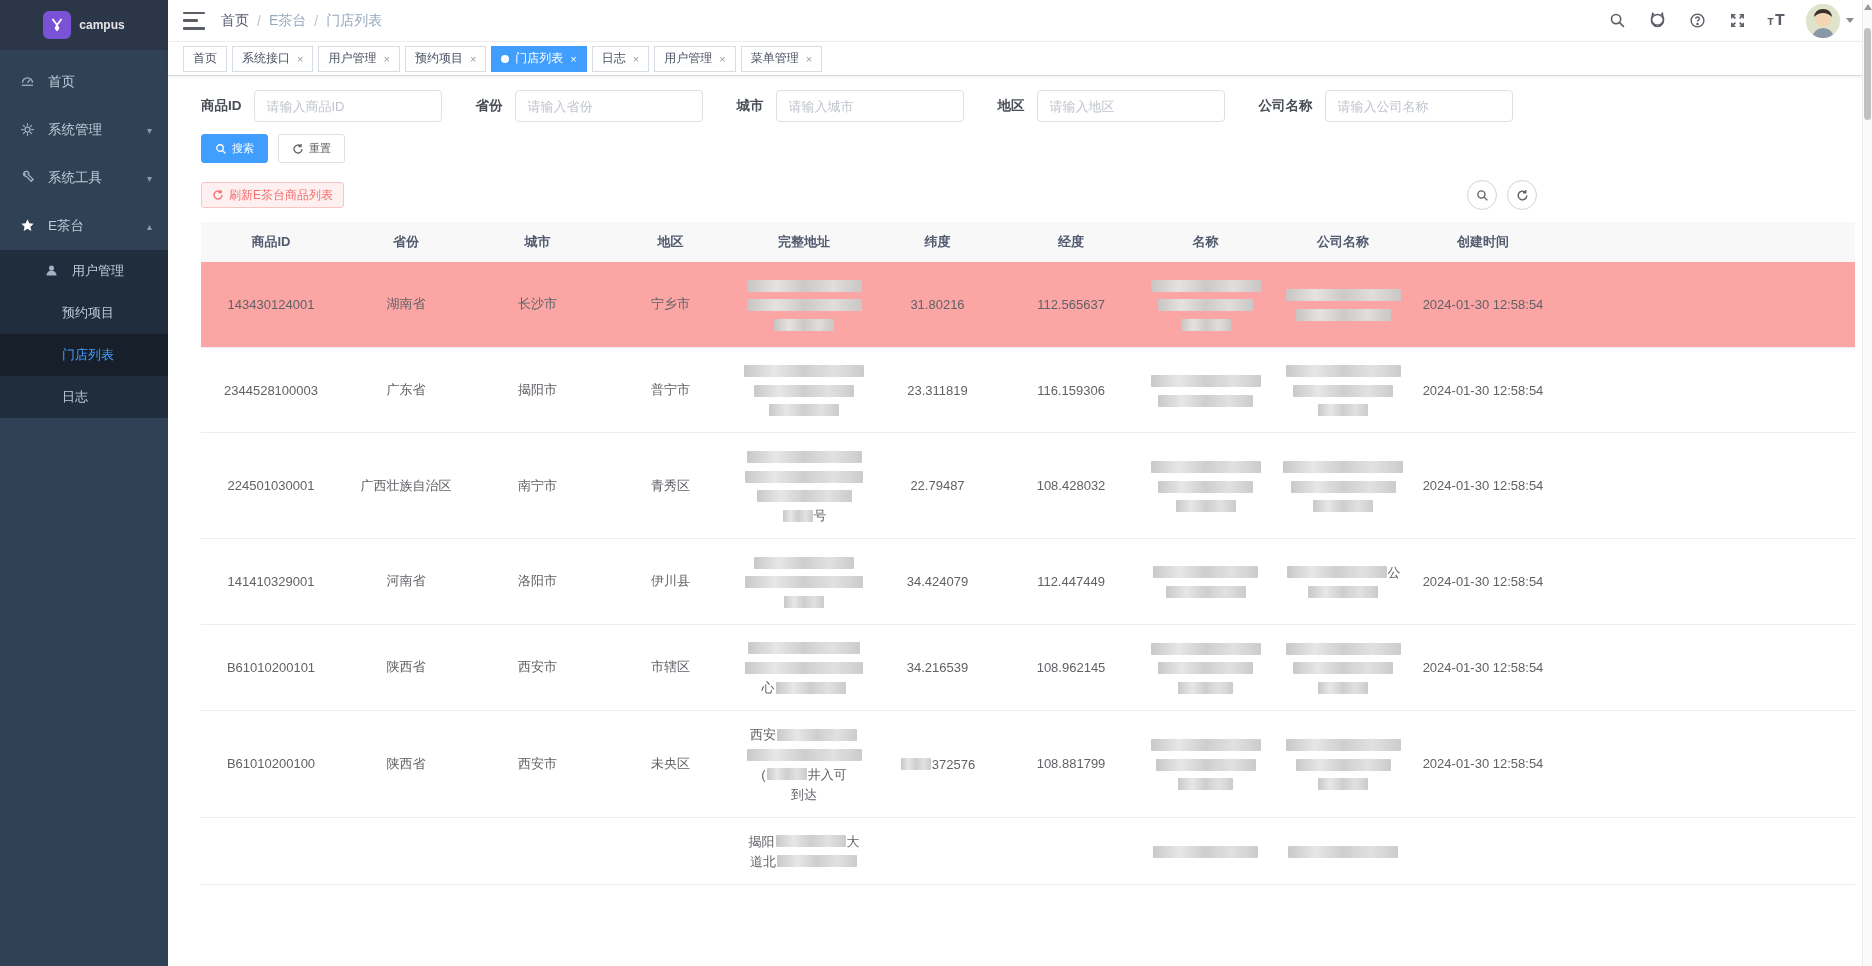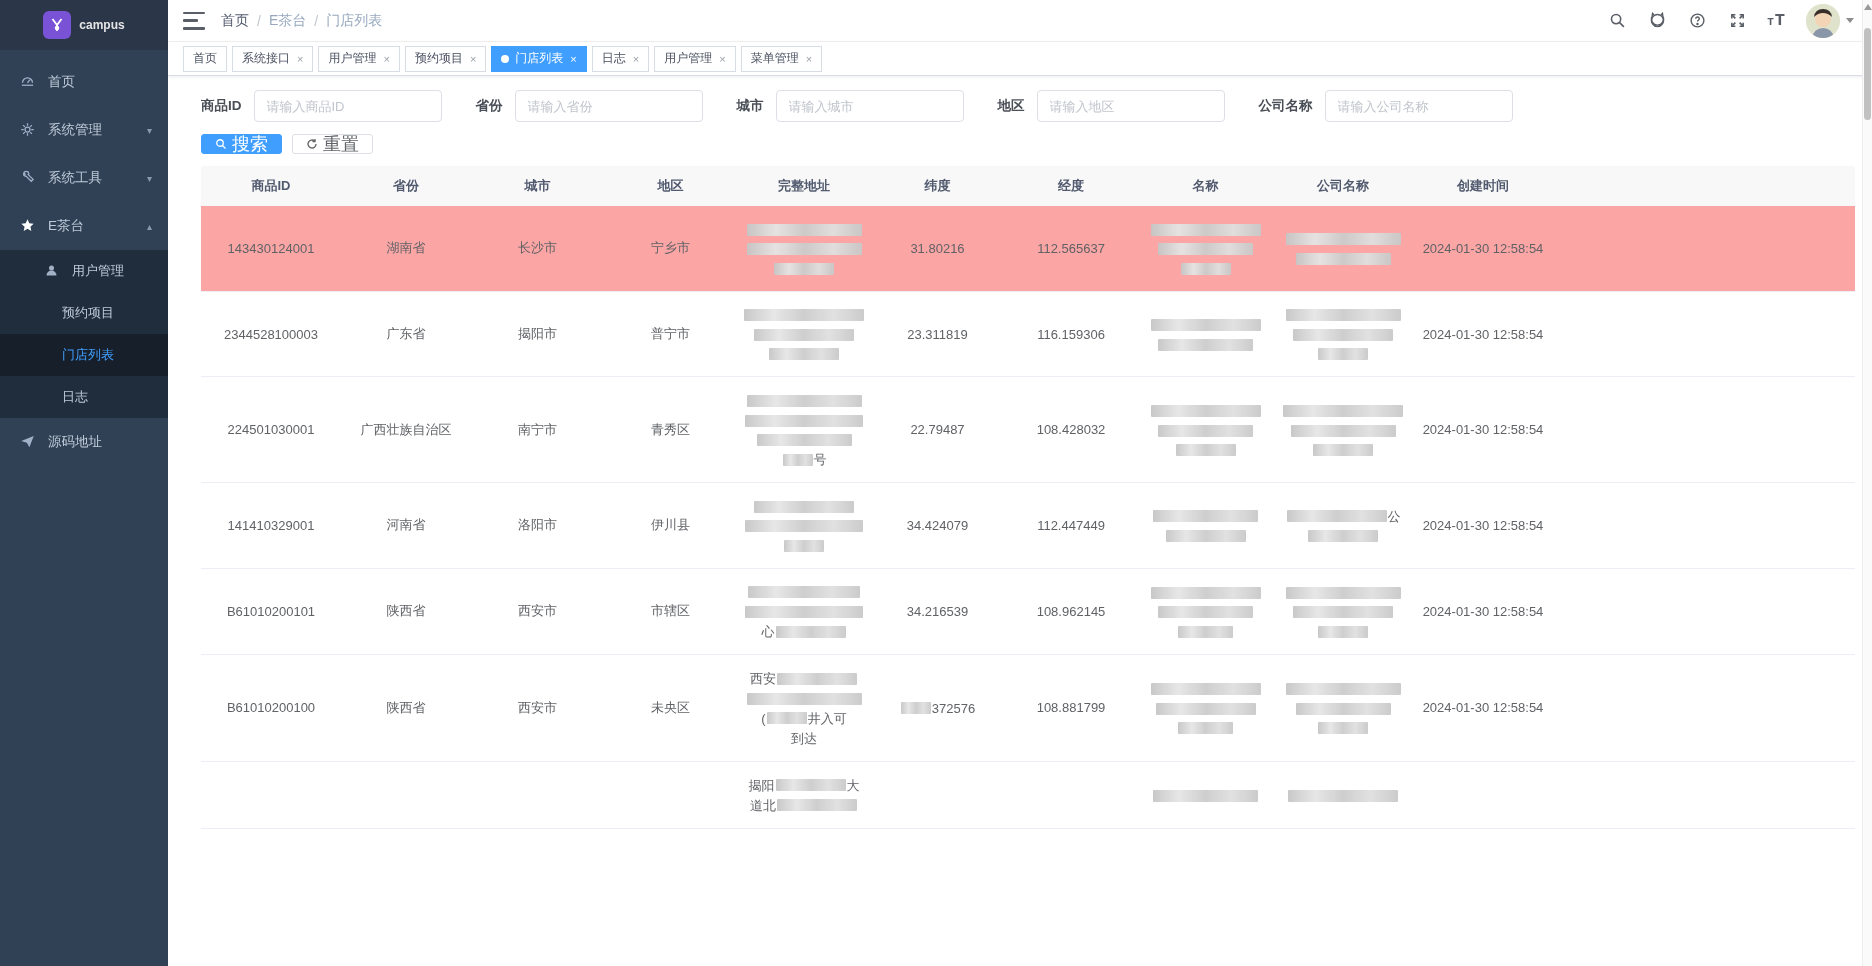--- a/index.html
+++ b/index.html
@@ -56,21 +56,21 @@
 
   
   .content { flex:1; padding:14px 17px 0 33px; overflow:hidden; }
   .search-form { display:flex; align-items:center; flex-wrap:nowrap; }
   .form-item { display:flex; align-items:center; margin-right:34px; }
   .form-item label { font-size:13.5px; font-weight:bold; color:#4a4f57; margin-right:12px; white-space:nowrap; }
   .form-item input { width:188px; height:32px; border:1px solid #dcdfe6; border-radius:4px; padding:0 12px; font-size:13px; color:#606266; outline:none; font-family:inherit; }
   .form-item input::placeholder { color:#c0c4cc; }
 
   .btn-row { margin-top:12px; display:flex; gap:10px; }
-  .btn { display:inline-flex; align-items:center; gap:5px; height:20px; padding:0 13px; border-radius:3px; font-size:18px; cursor:pointer; border:1px solid #dcdfe6; background:#fff; color:#606266; }
+  .btn { display:inline-flex; align-items:center; gap:5px; height:29px; padding:0 13px; border-radius:3px; font-size:11px; cursor:pointer; border:1px solid #dcdfe6; background:#fff; color:#606266; }
   .btn svg { width:12px; height:12px; }
   .btn.primary { background:#409eff; border-color:#409eff; color:#fff; }
 
   .toolbar-row { margin-top:17px; display:flex; align-items:center; }
   .btn.danger-plain { height:26px; padding:0 10px; font-size:12px; color:#f56c6c; background:#fef0f0; border-color:#fbc4c4; }
   .toolbar-right { margin-left:auto; margin-right:318px; display:flex; gap:10px; }
   .circle-btn { width:30px; height:30px; border-radius:50%; border:1px solid #d3d4d6; background:#fff; color:#606266; display:flex; align-items:center; justify-content:center; cursor:pointer; }
   .circle-btn svg { width:13px; height:13px; }
 
   
@@ -160,28 +160,20 @@
         <div class="menu-item leaf">
           <span class="mi-label">预约项目</span>
         </div>
         <div class="menu-item leaf active">
           <span class="mi-label">门店列表</span>
         </div>
         <div class="menu-item leaf">
           <span class="mi-label">日志</span>
         </div>
       </div>
-      <div class="menu-item">
-        <span class="mi-icon">
-          <svg viewBox="0 0 24 24" fill="currentColor">
-              <path d="M2 11 L22 3 L15 21 L11 14 Z"></path>
-            </svg>
-        </span>
-        <span class="mi-label">源码地址</span>
-      </div>
     </nav>
   </aside>
 
   <div class="main">
 
     <div class="navbar">
       <div class="hamburger">
           <i></i>
           <i></i>
           <i></i>
@@ -305,20 +297,43 @@
         </button>
         <button class="btn">
           <svg viewBox="0 0 24 24" fill="none" stroke="currentColor" stroke-width="2.6">
               <path d="M20 12a8 8 0 1 1-2.5-5.8"></path>
               <path d="M18 2 v5 h-5" fill="none"></path>
             </svg>
           <span>重置</span>
         </button>
       </div>
 
+      <div class="toolbar-row">
+        <button class="btn danger-plain">
+          <svg viewBox="0 0 24 24" fill="none" stroke="currentColor" stroke-width="2.6">
+              <path d="M20 12a8 8 0 1 1-2.5-5.8"></path>
+              <path d="M18 2 v5 h-5"></path>
+            </svg>
+          <span>刷新E茶台商品列表</span>
+        </button>
+        <div class="toolbar-right">
+          <span class="circle-btn">
+            <svg viewBox="0 0 24 24" fill="none" stroke="currentColor" stroke-width="2.6">
+                <circle cx="10" cy="10" r="6.5"></circle>
+                <path d="M15 15 L21 21"></path>
+              </svg>
+          </span>
+          <span class="circle-btn">
+            <svg viewBox="0 0 24 24" fill="none" stroke="currentColor" stroke-width="2.6">
+                <path d="M20 12a8 8 0 1 1-2.5-5.8"></path>
+                <path d="M18 2 v5 h-5"></path>
+              </svg>
+          </span>
+        </div>
+      </div>
 
       <table class="data-table">
         <colgroup>
           <col style="width:140px">
             <col style="width:130px">
             <col style="width:133px">
             <col style="width:133px">
           <col style="width:134px">
             <col style="width:133px">
             <col style="width:134px">

